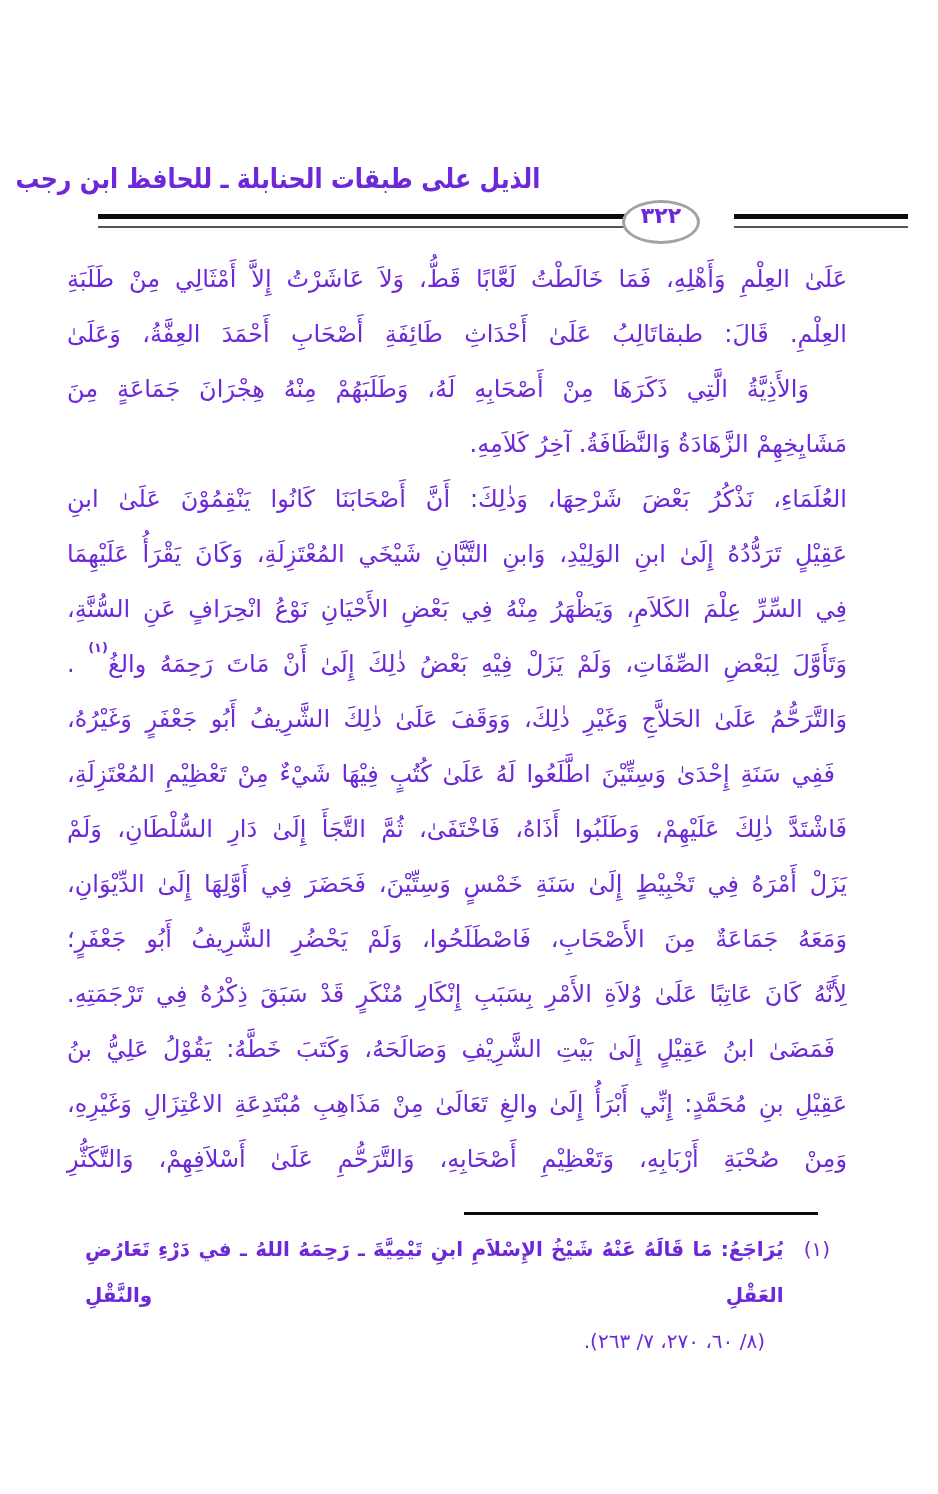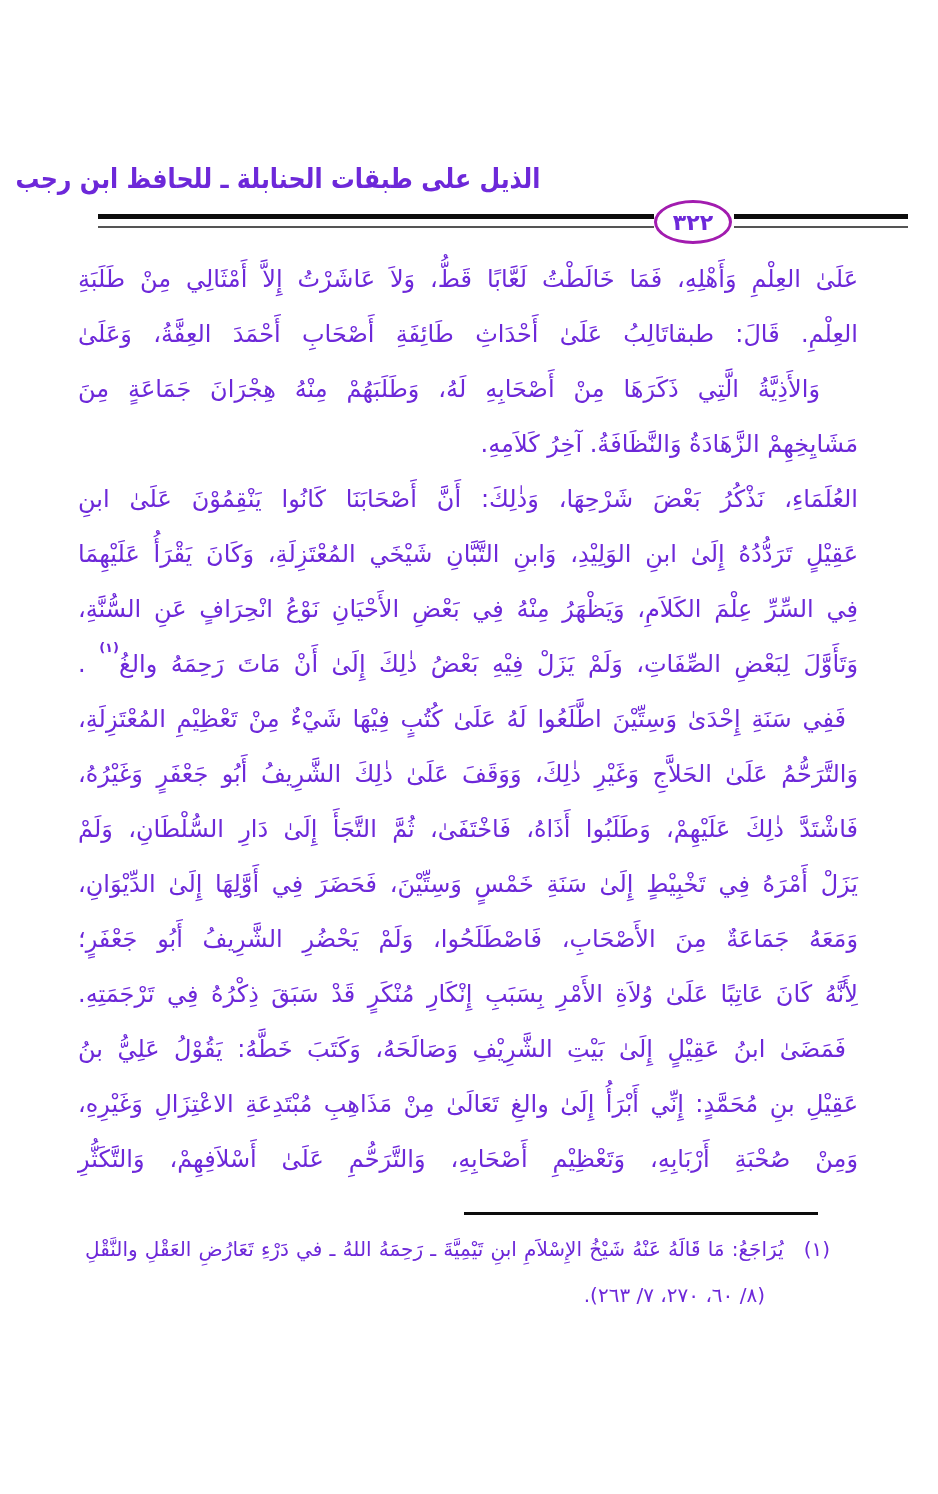--- a/index.html
+++ b/index.html
@@ -15,49 +15,49 @@
     font-size:27px;font-weight:bold;letter-spacing:-1px;
     transform:scaleX(0.88);transform-origin:100% 50%;
   }
   .rule{position:absolute;background:#0c0c0c;}
   .rule.thin{background:#555;}
   .rule-thick-left {top:214px;left:98px;width:556px;height:5px;}
   .rule-thin-left  {top:226px;left:98px;width:556px;height:2px;}
   .rule-thick-right{top:214px;left:734px;width:174px;height:5px;}
   .rule-thin-right {top:226px;left:734px;width:174px;height:2px;}
   .page-oval{
-    position:absolute;top:200px;left:654px;width:72px;height:38px;
-    background:#fff;border:3px solid #a21caf;border-radius:50%;
-    display:flex;align-items:center;justify-content:center;z-index:2;
+    position:absolute;top:200px;left:622px;width:72px;height:38px;
+    background:#fff;border:3px solid #a3a3a3;border-radius:50%;
+    display:flex;align-items:flex-start;justify-content:center;z-index:2;
   }
   .page-oval .num{font-size:22px;font-weight:bold;line-height:1;padding-top:2px;}
   
   .body-text{
-    position:absolute;top:252px;left:78px;width:780px;
+    position:absolute;top:252px;left:67px;width:780px;
     direction:rtl;font-size:24px;
   }
   .bline{
     height:55px;line-height:55px;
     text-align:justify;text-align-last:justify;
   }
   .bline.short-last{text-align-last:right;}
   .bline.indent-lg{padding-right:38px;}
   .bline.indent-sm{padding-right:12px;}
   .fn-ref{
     font-size:13px;position:relative;top:-11px;line-height:0;font-weight:bold;
   }
   
   .footnote-sep{position:absolute;top:1212px;left:464px;width:354px;height:3px;background:#0c0c0c;}
   .footnote{
     position:absolute;top:1226px;left:85px;right:108px;
     direction:rtl;font-size:20px;
   }
   .fn-line1{display:flex;gap:20px;line-height:46px;}
   .fn-marker{flex:0 0 auto;white-space:nowrap;}
-  .fn-text{flex:1 1 auto;text-align:justify;text-align-last:justify;}
+  .fn-text{flex:1 1 auto;text-align:justify;text-align-last:justify;font-weight:bold;}
   .fn-refs{line-height:46px;padding-left:0;padding-right:65px;}
 </style>
 </head>
 <body>
 
 <div class="page">
 
   <div class="book-title">الذيل على طبقات الحنابلة ـ للحافظ ابن رجب</div>
 
   <div class="rule rule-thick-left"></div>
@@ -73,22 +73,22 @@
     <div class="bline">عَلَىٰ العِلْمِ وَأَهْلِهِ، فَمَا خَالَطْتُ لَعَّابًا قَطُّ، وَلاَ عَاشَرْتُ إِلاَّ أَمْثَالِي مِنْ طَلَبَةِ</div>
     <div class="bline">العِلْمِ. قَالَ: طبقاتَالِبُ عَلَىٰ أَحْدَاثِ طَائِفَةِ أَصْحَابِ أَحْمَدَ العِفَّةُ، وَعَلَىٰ</div>
     <div class="bline indent-lg">وَالأَذِيَّةُ الَّتِي ذَكَرَهَا مِنْ أَصْحَابِهِ لَهُ، وَطَلَبَهُمْ مِنْهُ هِجْرَانَ جَمَاعَةٍ مِنَ</div>
     <div class="bline short-last">مَشَايِخِهِمْ الزَّهَادَةُ وَالنَّظَافَةُ. آخِرُ كَلاَمِهِ.</div>
     <div class="bline">العُلَمَاءِ، نَذْكُرُ بَعْضَ شَرْحِهَا، وَذٰلِكَ: أَنَّ أَصْحَابَنَا كَانُوا يَنْقِمُوْنَ عَلَىٰ ابنِ</div>
     <div class="bline">عَقِيْلٍ تَرَدُّدُهُ إِلَىٰ ابنِ الوَلِيْدِ، وَابنِ التَّبَّانِ شَيْخَي المُعْتَزِلَةِ، وَكَانَ يَقْرَأُ عَلَيْهِمَا</div>
     <div class="bline">فِي السِّرِّ عِلْمَ الكَلاَمِ، وَيَظْهَرُ مِنْهُ فِي بَعْضِ الأَحْيَانِ نَوْعُ انْحِرَافٍ عَنِ السُّنَّةِ،</div>
     <div class="bline">
       <span>وَتَأَوَّلَ لِبَعْضِ الصِّفَاتِ، وَلَمْ يَزَلْ فِيْهِ بَعْضُ ذٰلِكَ إِلَىٰ أَنْ مَاتَ رَحِمَهُ والغُ</span><sup class="fn-ref">(١)</sup><span> .</span>
     </div>
+    <div class="bline">وَالتَّرَحُّمُ عَلَىٰ الحَلاَّجِ وَغَيْرِ ذٰلِكَ، وَوَقَفَ عَلَىٰ ذٰلِكَ الشَّرِيفُ أَبُو جَعْفَرٍ وَغَيْرُهُ،</div>
     <div class="bline indent-sm">فَفِي سَنَةِ إِحْدَىٰ وَسِتِّيْنَ اطَّلَعُوا لَهُ عَلَىٰ كُتُبٍ فِيْهَا شَيْءٌ مِنْ تَعْظِيْمِ المُعْتَزِلَةِ،</div>
-    <div class="bline">وَالتَّرَحُّمُ عَلَىٰ الحَلاَّجِ وَغَيْرِ ذٰلِكَ، وَوَقَفَ عَلَىٰ ذٰلِكَ الشَّرِيفُ أَبُو جَعْفَرٍ وَغَيْرُهُ،</div>
     <div class="bline">فَاشْتَدَّ ذٰلِكَ عَلَيْهِمْ، وَطَلَبُوا أَذَاهُ، فَاخْتَفَىٰ، ثُمَّ التَّجَأَ إِلَىٰ دَارِ السُّلْطَانِ، وَلَمْ</div>
     <div class="bline">يَزَلْ أَمْرَهُ فِي تَخْبِيْطٍ إِلَىٰ سَنَةِ خَمْسٍ وَسِتِّيْنَ، فَحَضَرَ فِي أَوَّلِهَا إِلَىٰ الدِّيْوَانِ،</div>
     <div class="bline">وَمَعَهُ جَمَاعَةٌ مِنَ الأَصْحَابِ، فَاصْطَلَحُوا، وَلَمْ يَحْضُرِ الشَّرِيفُ أَبُو جَعْفَرٍ؛</div>
     <div class="bline">لِأَنَّهُ كَانَ عَاتِبًا عَلَىٰ وُلاَةِ الأَمْرِ بِسَبَبِ إِنْكَارِ مُنْكَرٍ قَدْ سَبَقَ ذِكْرُهُ فِي تَرْجَمَتِهِ.</div>
     <div class="bline indent-sm">فَمَضَىٰ ابنُ عَقِيْلٍ إِلَىٰ بَيْتِ الشَّرِيْفِ وَصَالَحَهُ، وَكَتَبَ خَطَّهُ: يَقُوْلُ عَلِيُّ بنُ</div>
     <div class="bline">عَقِيْلِ بنِ مُحَمَّدٍ: إِنِّي أَبْرَأُ إِلَىٰ والغِ تَعَالَىٰ مِنْ مَذَاهِبِ مُبْتَدِعَةِ الاعْتِزَالِ وَغَيْرِهِ،</div>
     <div class="bline">وَمِنْ صُحْبَةِ أَرْبَابِهِ، وَتَعْظِيْمِ أَصْحَابِهِ، وَالتَّرَحُّمِ عَلَىٰ أَسْلاَفِهِمْ، وَالتَّكَثُّرِ</div>
   </div>
 
   <div class="footnote-sep"></div>

